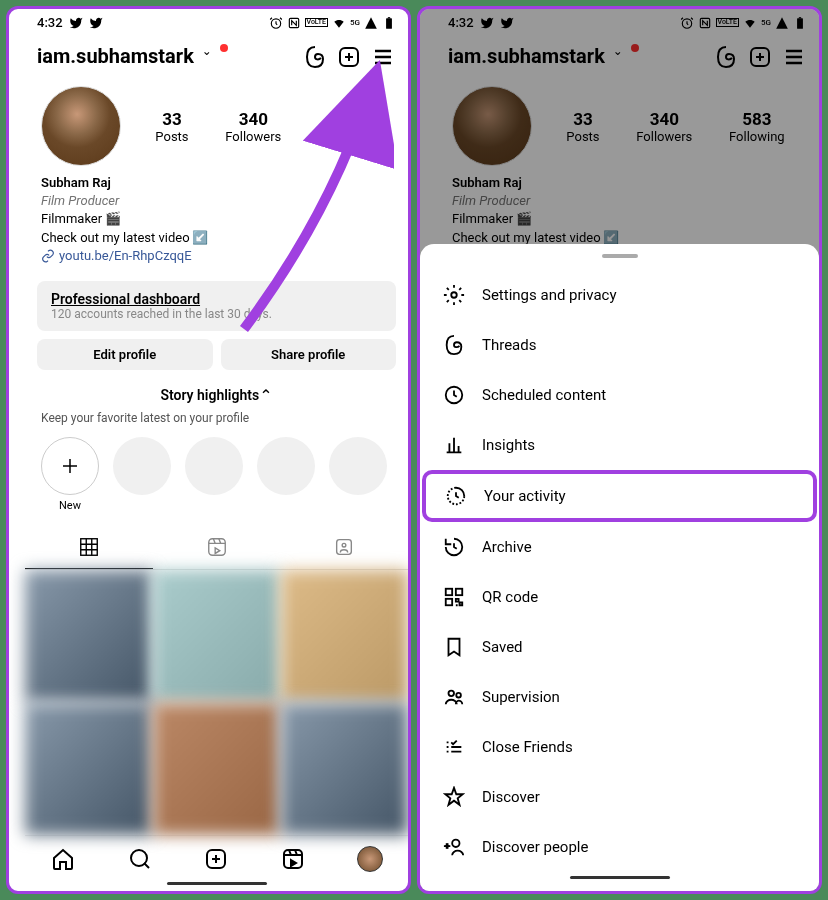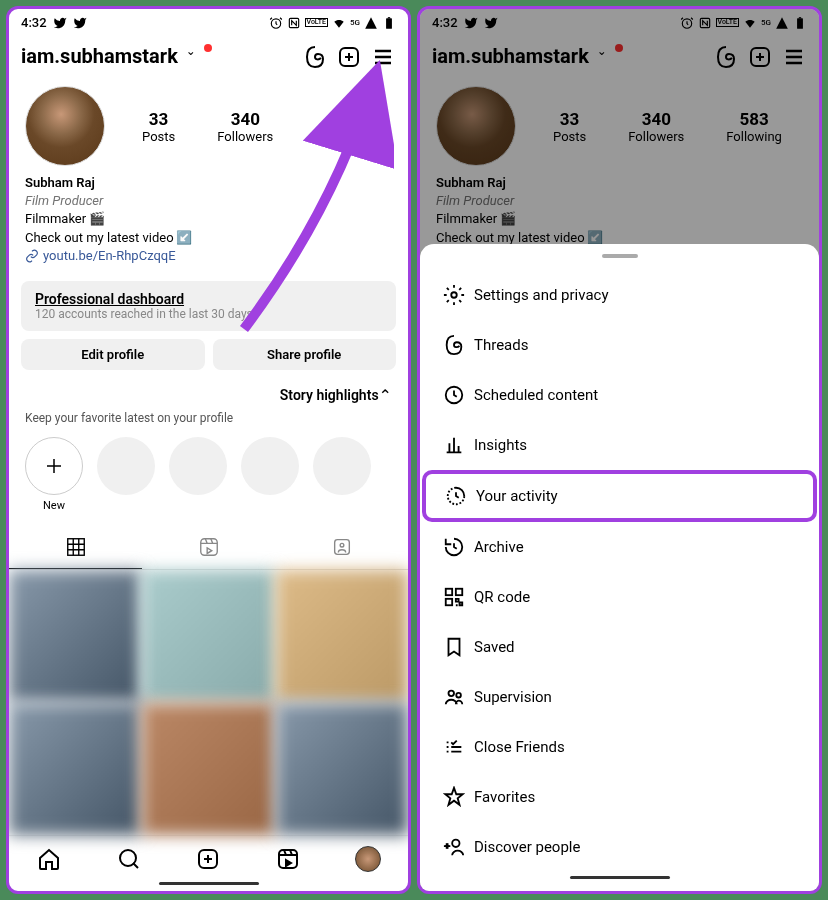--- a/index.html
+++ b/index.html
@@ -1,17 +1,17 @@
 <!DOCTYPE html>
 <html><head>
 <meta charset="utf-8">
 <style>
 * { margin: 0; padding: 0; box-sizing: border-box; font-family: -apple-system, BlinkMacSystemFont, "Segoe UI", Roboto, sans-serif; }
 body { background: #4a8a5a; display: flex; gap: 6px; padding: 6px; width: 828px; height: 900px; }
-.phone { background: #fff; border-radius: 12px; border: 3px solid #a040e0; flex: 1; display: flex; flex-direction: column; overflow: hidden; position: relative; }
+.phone { background: #fff; border-radius: 12px; border: 3px solid #a040e0; flex: 1; display: flex; flex-direction: column; overflow: hidden; position: relative; padding-left: 16px; }
 .phone.dimmed { background: #fff; }
 .dimmed-overlay { position: absolute; inset: 0; background: rgba(0,0,0,0.4); z-index: 5; pointer-events: none; }
 
 .status-bar { display: flex; justify-content: space-between; align-items: center; padding: 6px 12px; font-size: 13px; font-weight: 500; }
 .status-left { display: flex; align-items: center; gap: 6px; }
 .status-right { display: flex; align-items: center; gap: 4px; }
 .status-right svg { width: 14px; height: 14px; }
 
 .header { display: flex; align-items: flex-start; padding: 8px 12px; gap: 8px; }
 .username { font-size: 20px; font-weight: 700; }
@@ -32,21 +32,21 @@
 .bio-category { color: #737373; font-style: italic; }
 .bio-link { color: #385898; display: flex; align-items: center; gap: 4px; }
 
 .dashboard { margin: 8px 12px; padding: 10px 14px; background: #f0f0f0; border-radius: 8px; }
 .dashboard-title { font-size: 14px; font-weight: 600; text-decoration: underline; }
 .dashboard-sub { font-size: 12px; color: #888; }
 
 .buttons { display: flex; gap: 8px; padding: 0 12px 10px; }
 .btn { flex: 1; padding: 8px; background: #f0f0f0; border-radius: 8px; text-align: center; font-size: 13px; font-weight: 600; border: none; }
 
-.highlights-header { display: flex; justify-content: flex-end; padding: 6px 16px; align-items: center; }
+.highlights-header { display: flex; justify-content: center; padding: 6px 16px; align-items: center; }
 .highlights-title { font-size: 14px; font-weight: 600; }
 .highlights-sub { font-size: 12px; color: #555; padding: 0 16px 8px; }
 .highlights-row { display: flex; gap: 14px; padding: 4px 16px 10px; }
 .highlight { display: flex; flex-direction: column; align-items: center; gap: 4px; }
 .highlight-circle { width: 58px; height: 58px; border-radius: 50%; border: 1px solid #ccc; display: flex; align-items: center; justify-content: center; }
 .highlight-circle.placeholder { background: #f0f0f0; border: none; }
 .highlight-label { font-size: 11px; }
 
 .tabs { display: flex; border-bottom: 1px solid #ddd; margin-top: 4px; }
 .tab { flex: 1; display: flex; justify-content: center; padding: 10px; }
@@ -60,21 +60,21 @@
 
 .bottom-nav { display: flex; justify-content: space-around; padding: 10px 0 6px; border-top: 1px solid #eee; background: #fff; }
 .nav-icon { width: 26px; height: 26px; display: flex; align-items: center; justify-content: center; }
 .nav-avatar { width: 26px; height: 26px; border-radius: 50%; background: radial-gradient(circle, #c89878, #6a4828); border: 1px solid #333; }
 .home-indicator { width: 100px; height: 3px; background: #333; border-radius: 2px; margin: 4px auto 6px; }
 
 .arrow { position: absolute; width: 180px; height: 280px; pointer-events: none; z-index: 100; left: 205px; top: 50px; }
 
 .sheet { position: absolute; bottom: 0; left: 0; right: 0; background: #fff; border-radius: 14px 14px 0 0; z-index: 10; padding: 10px 0 6px; }
 .sheet-handle { width: 36px; height: 4px; background: #aaa; border-radius: 2px; margin: 0 auto 12px; }
-.menu-item { display: flex; align-items: center; gap: 8px; padding: 13px 22px; font-size: 15px; }
+.menu-item { display: flex; align-items: center; gap: 16px; padding: 13px 22px; font-size: 15px; }
 .menu-item.highlighted { border: 4px solid #a040e0; border-radius: 10px; margin: 0 2px; padding: 10px 18px; }
 .menu-icon { width: 24px; height: 24px; display: flex; align-items: center; justify-content: center; flex-shrink: 0; }
 
 svg { display: block; }
 </style>
 </head>
 <body>
 
 <div class="phone">
   <div class="status-bar">
@@ -449,21 +449,21 @@
           </svg>
         </div>
       <span>Close Friends</span>
     </div>
     <div class="menu-item">
       <div class="menu-icon">
           <svg width="22" height="22" viewBox="0 0 24 24" fill="none" stroke="#000" stroke-width="2">
             <path d="M12 2l2.5 7h7l-5.5 4.5 2 7-6-4.5-6 4.5 2-7L2.5 9h7L12 2z"></path>
           </svg>
         </div>
-      <span>Favorites</span>
+      <span>Discover</span>
     </div>
     <div class="menu-item">
       <div class="menu-icon">
           <svg width="22" height="22" viewBox="0 0 24 24" fill="none" stroke="#000" stroke-width="2">
             <circle cx="14" cy="8" r="4"></circle>
             <path d="M8 21c0-3 3-5 6-5s6 2 6 5M3 8v6M6 11H0" transform="translate(2,0)"></path>
             <path d="M4 8v6M1 11h6"></path>
           </svg>
         </div>
       <span>Discover people</span>

